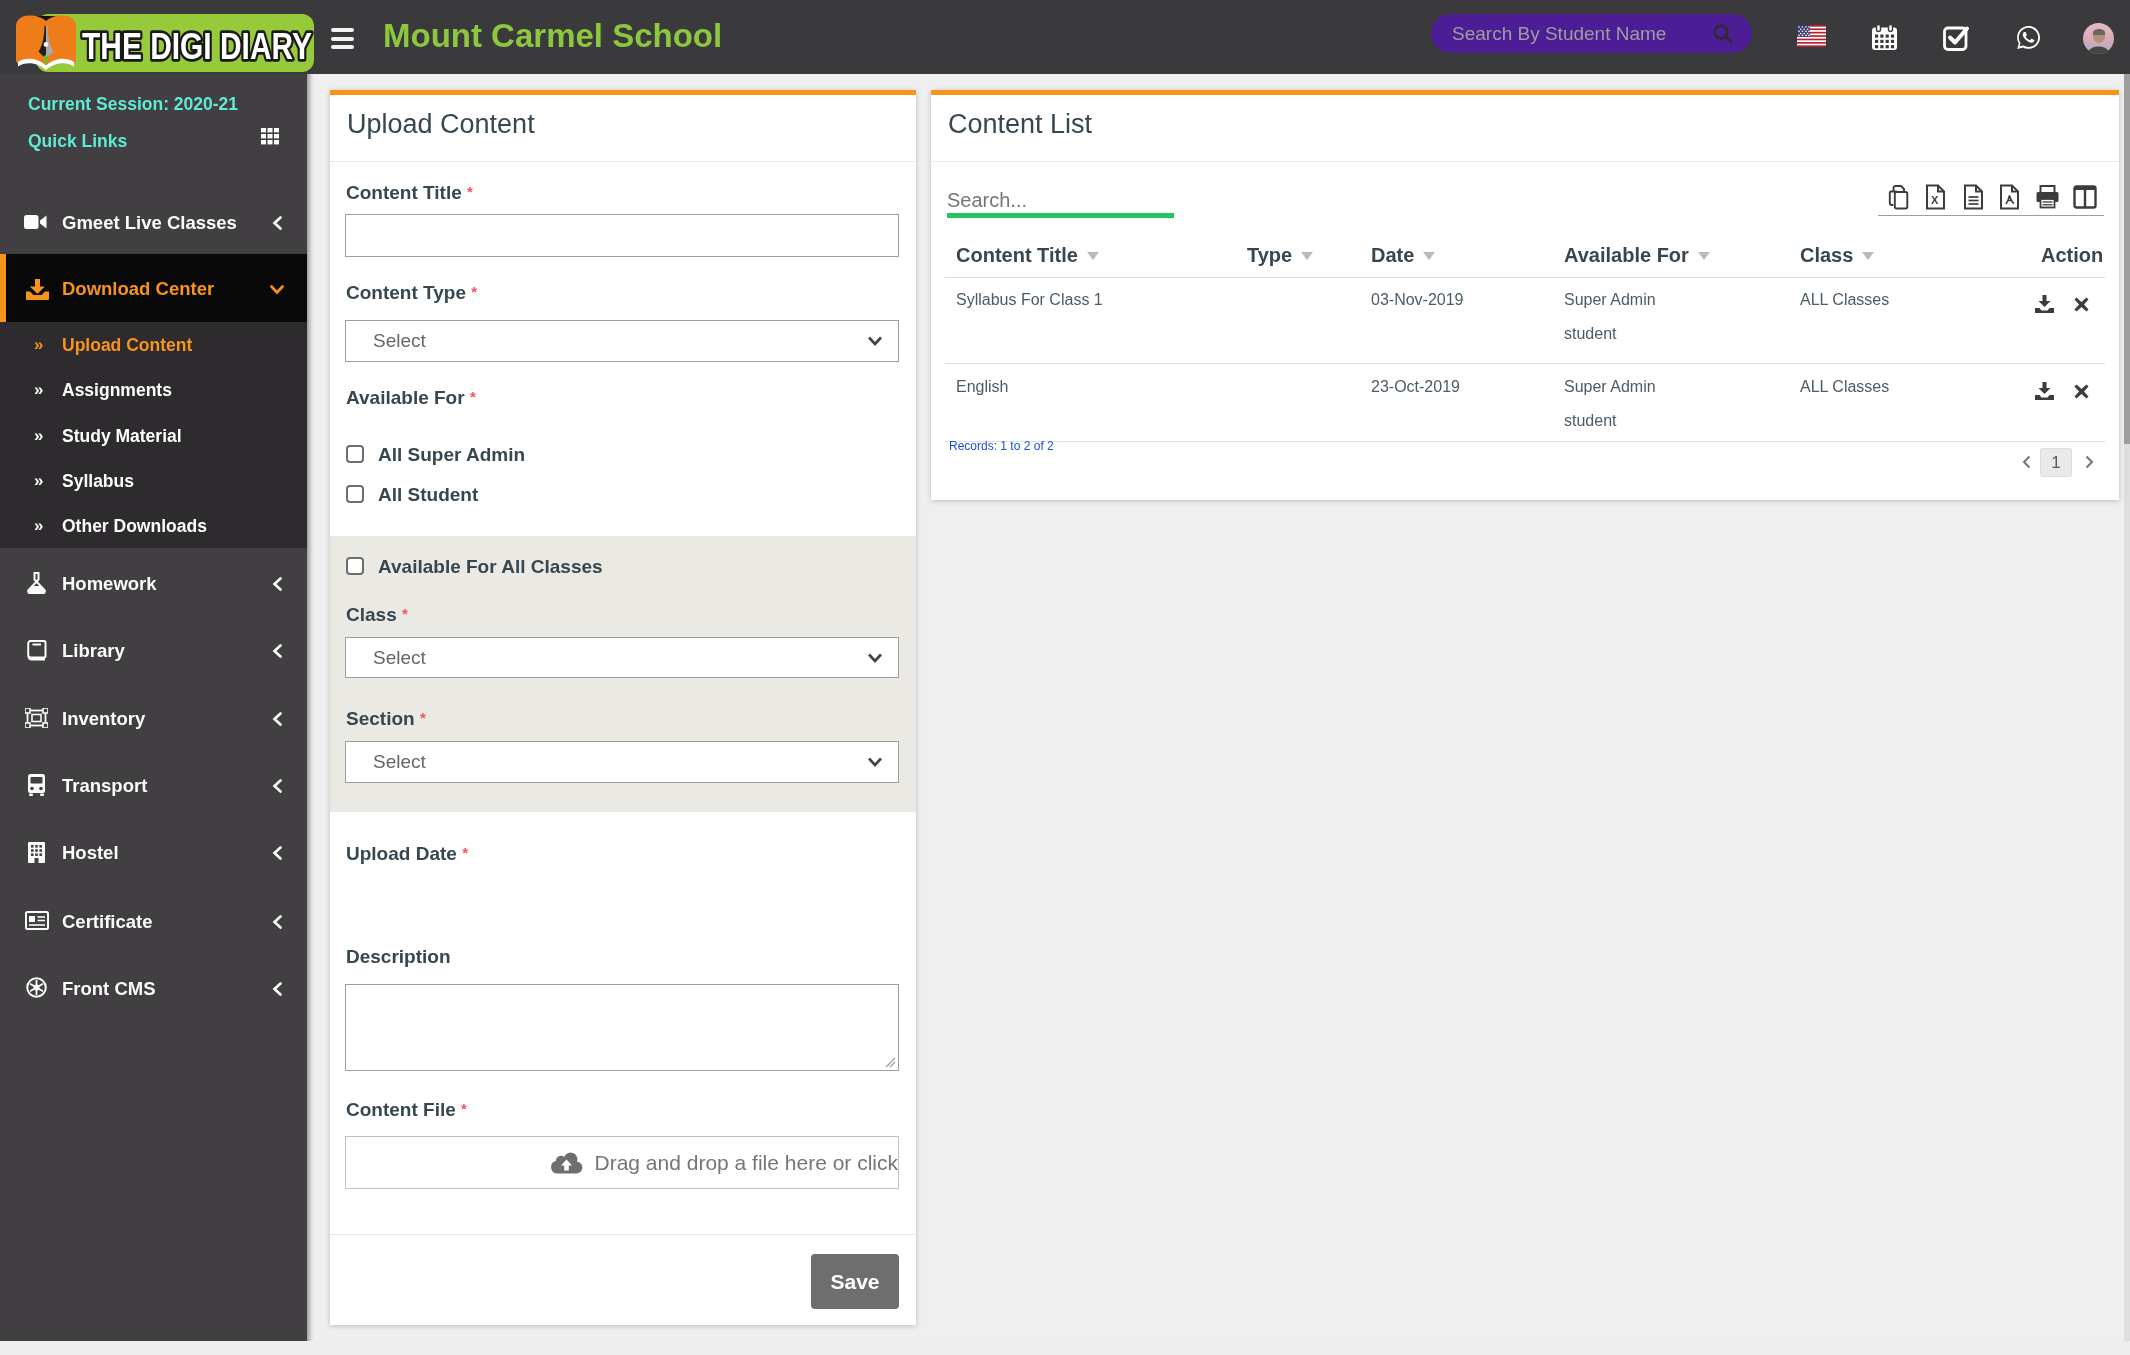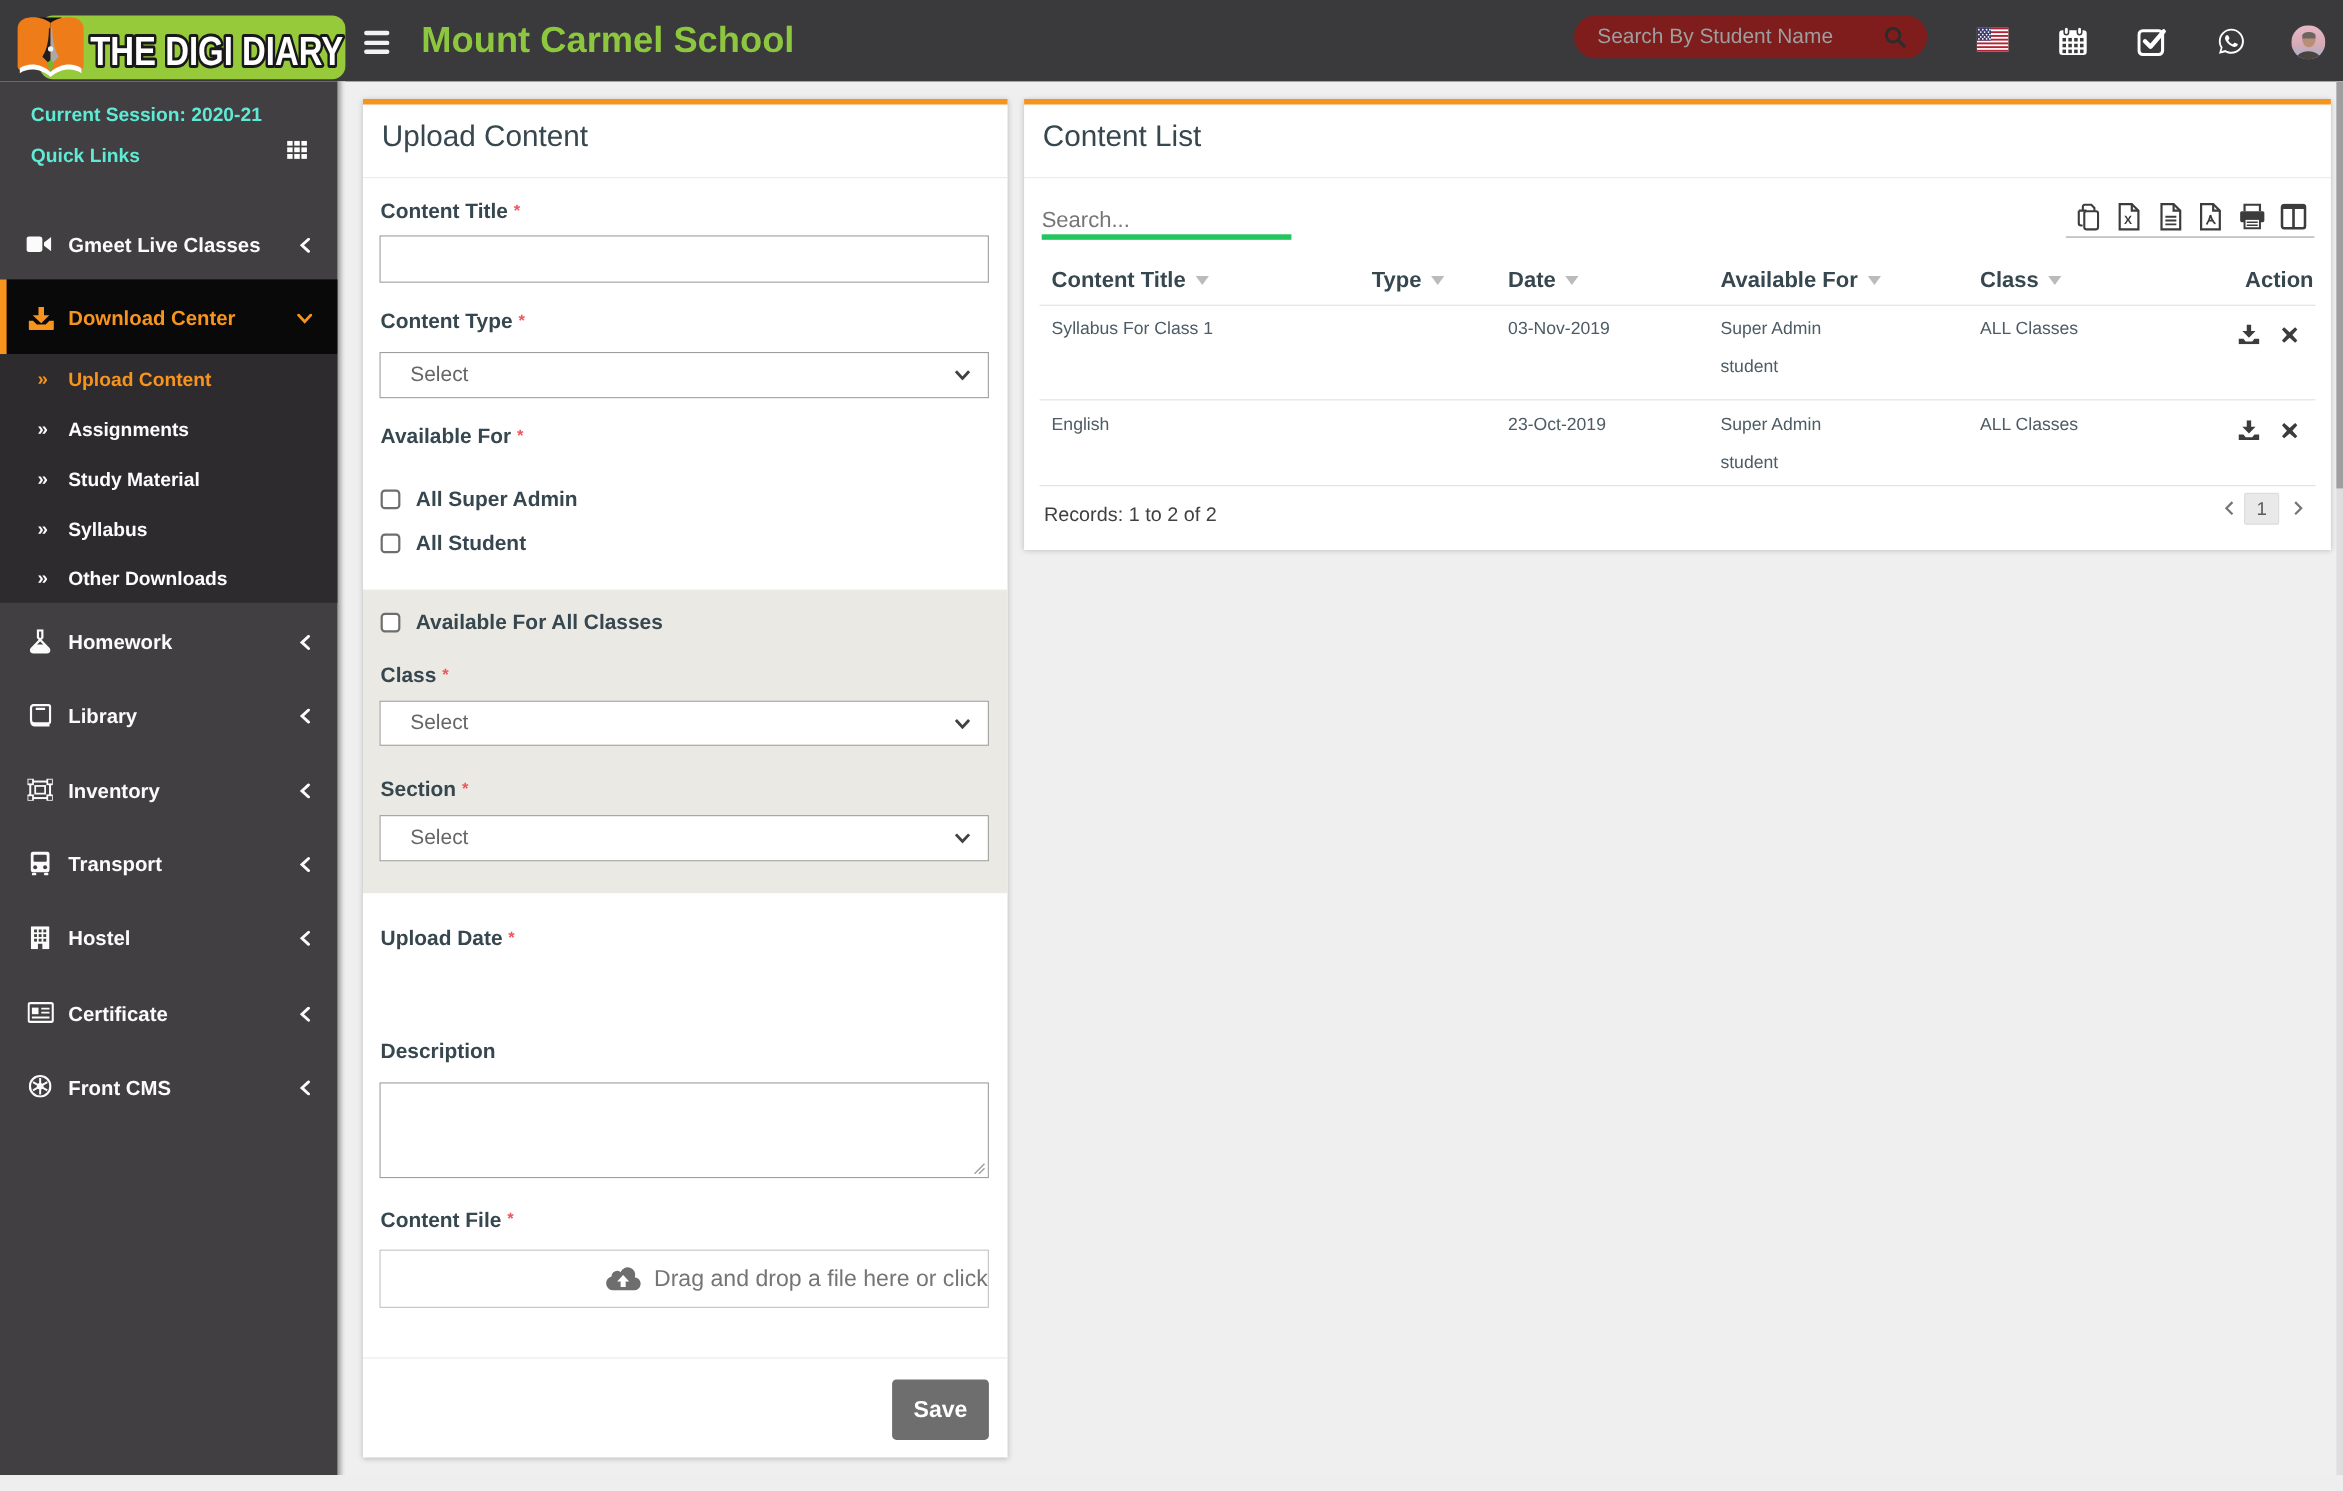--- a/index.html
+++ b/index.html
@@ -6,21 +6,21 @@
 html,body{width:2130px;height:1355px}
 body{font-family:"Liberation Sans",sans-serif;background:#efefef;position:relative;overflow:hidden}
 .abs{position:absolute}
 
 #topbar{left:0;top:0;width:2130px;height:74px;background:#3a393b}
 #logo{left:15px;top:13px;width:299px;height:60px}
 #logobg{left:21px;top:1px;width:278px;height:58px;background:#97ca3b;border-radius:12px}
 #burger{left:331px;top:28px}
 #burger div{width:23px;height:4px;background:#f2f2f2;border-radius:2px;margin-bottom:4.6px}
 #schoolname{left:383px;top:17px;font-size:33px;font-weight:bold;color:#8dc63f;white-space:nowrap}
-#searchpill{left:1431px;top:14px;width:321px;height:39px;background:#7f1d1d;border-radius:20px}
+#searchpill{left:1431px;top:14px;width:321px;height:39px;background:#4c1d95;border-radius:20px}
 #searchtxt{left:21px;top:9px;font-size:19px;color:#9e9e9e;white-space:nowrap}
 
 #sidebar{left:0;top:74px;width:307px;height:1267px;background:#413f41}
 .sess{left:28px;color:#5eead4;font-size:17.5px;font-weight:bold;white-space:nowrap}
 .mlabel{left:62px;font-size:18.5px;font-weight:600;color:#fbfbfb;white-space:nowrap}
 #active{left:0;top:180px;width:307px;height:68px;background:#0a090a;border-left:6px solid #f7941e}
 #submenu{left:0;top:248px;width:307px;height:226px;background:#2d2b2d}
 .sub{left:62px;font-size:17.5px;font-weight:600;color:#fdfdfd;white-space:nowrap}
 .subc{left:34px;font-size:17px;font-weight:bold;color:#fdfdfd}
 .orange{color:#f7941e !important}
@@ -441,21 +441,21 @@
   <div class="abs td" style="left:869px;top:283px">ALL Classes</div>
   <svg class="abs" style="left:1104px;top:287px" width="19" height="18" viewBox="0 0 19 18">
     <path d="M7.5 0 h4 v6 h4 L9.5 12 L3.5 6 h4 Z" fill="#3c3c3c"></path>
     <path d="M0 13 h4.5 l2 2.5 h6 l2 -2.5 H19 v5 H0 Z" fill="#3c3c3c"></path>
   </svg>
   <svg class="abs" style="left:1143px;top:289px" width="15" height="15" viewBox="0 0 15 15">
     <path d="M2.5 0.5 L7.5 5 L12.5 0.5 L14.5 2.5 L10 7.5 L14.5 12.5 L12.5 14.5 L7.5 10 L2.5 14.5 L0.5 12.5 L5 7.5 L0.5 2.5 Z" fill="#3c3c3c"></path>
   </svg>
   <div class="abs rline" style="top:346px"></div>
 
-  <div class="abs" style="left:18px;top:363px;font-size:18px;color:#404040">Records: 1 to 2 of 2</div>
+  <div class="abs" style="left:18px;top:344px;font-size:12px;color:#1d4ed8">Records: 1 to 2 of 2</div>
   <svg class="abs" style="left:1091px;top:360px" width="9" height="14" viewBox="0 0 9 14">
       <path d="M7.5 1.5 L2 7 L7.5 12.5" fill="none" stroke="#757575" stroke-width="2"></path>
     </svg>
   <div class="abs" style="left:1109px;top:353px;width:32px;height:29px;background:#e9e9e9;border:1px solid #dcdcdc;border-radius:2px;color:#5a5a5a;font-size:17px;text-align:center;line-height:28px">1</div>
   <svg class="abs" style="left:1154px;top:360px" width="9" height="14" viewBox="0 0 9 14">
       <path d="M1.5 1.5 L7 7 L1.5 12.5" fill="none" stroke="#757575" stroke-width="2"></path>
     </svg>
 </div>
 
 </body></html>

